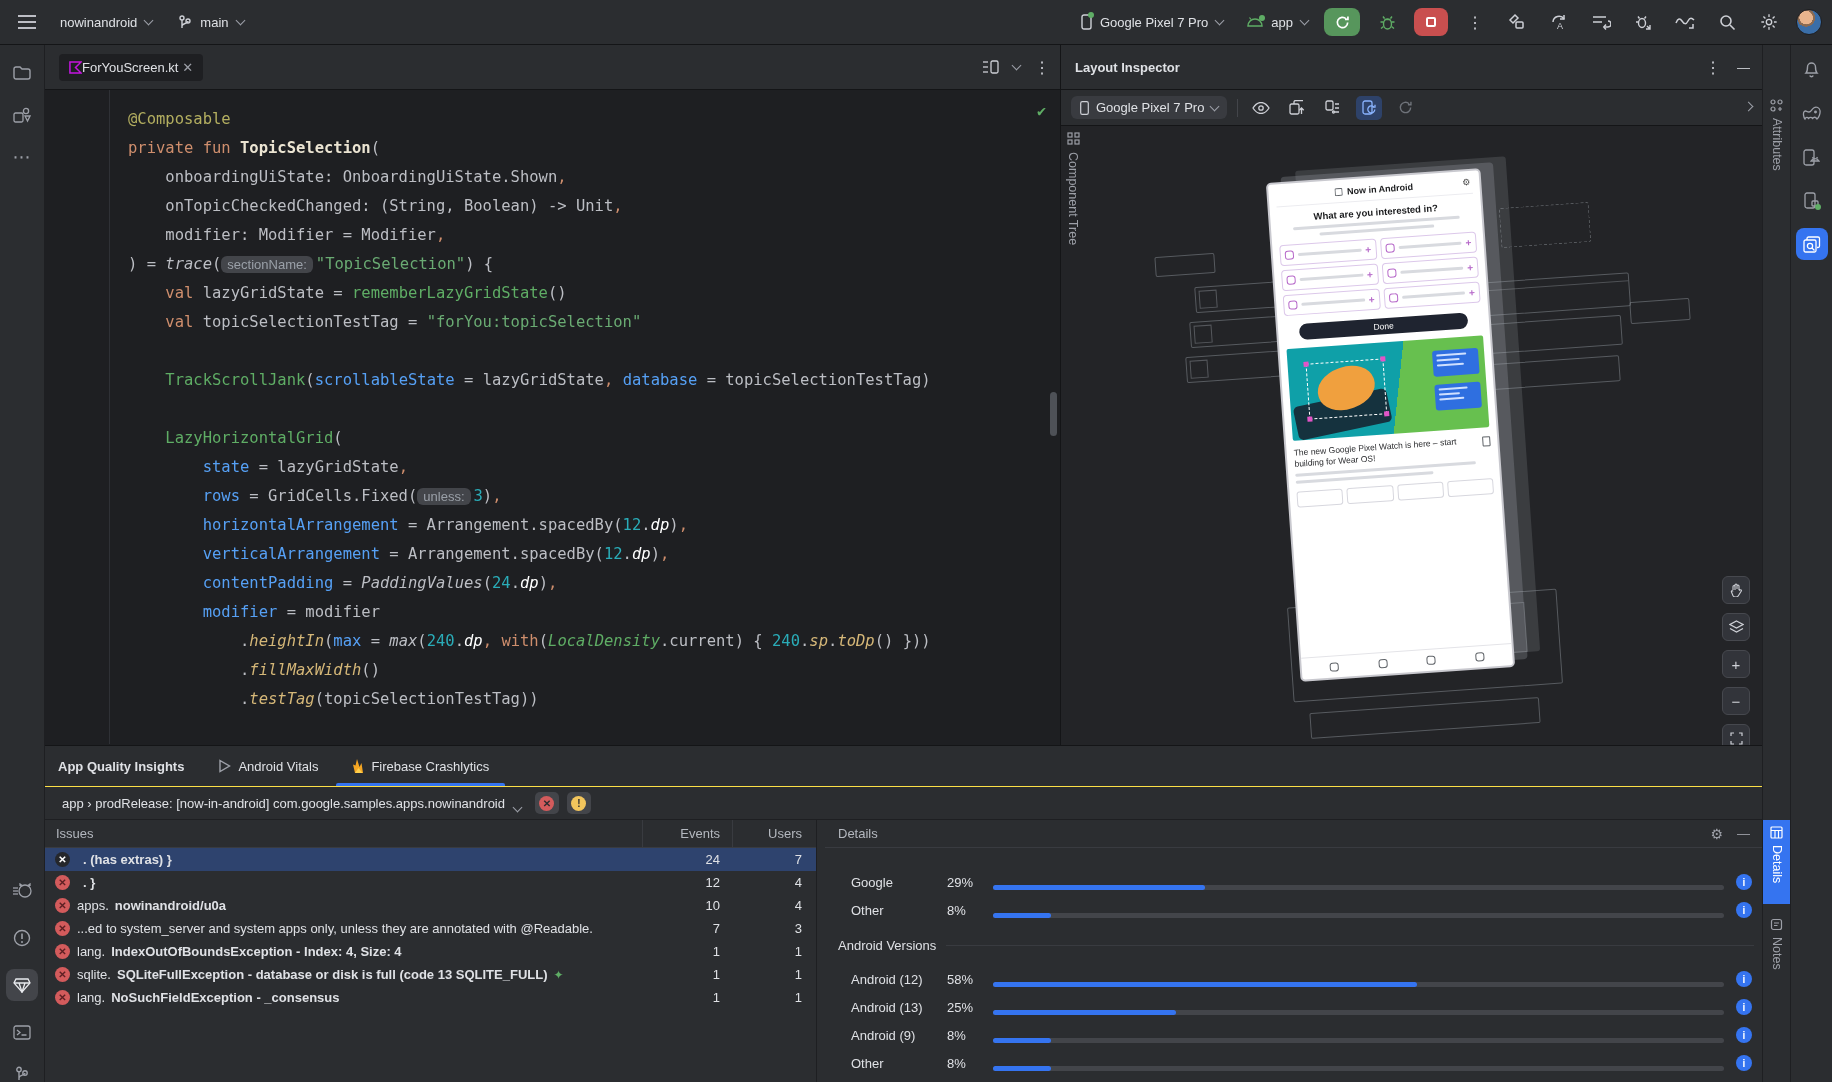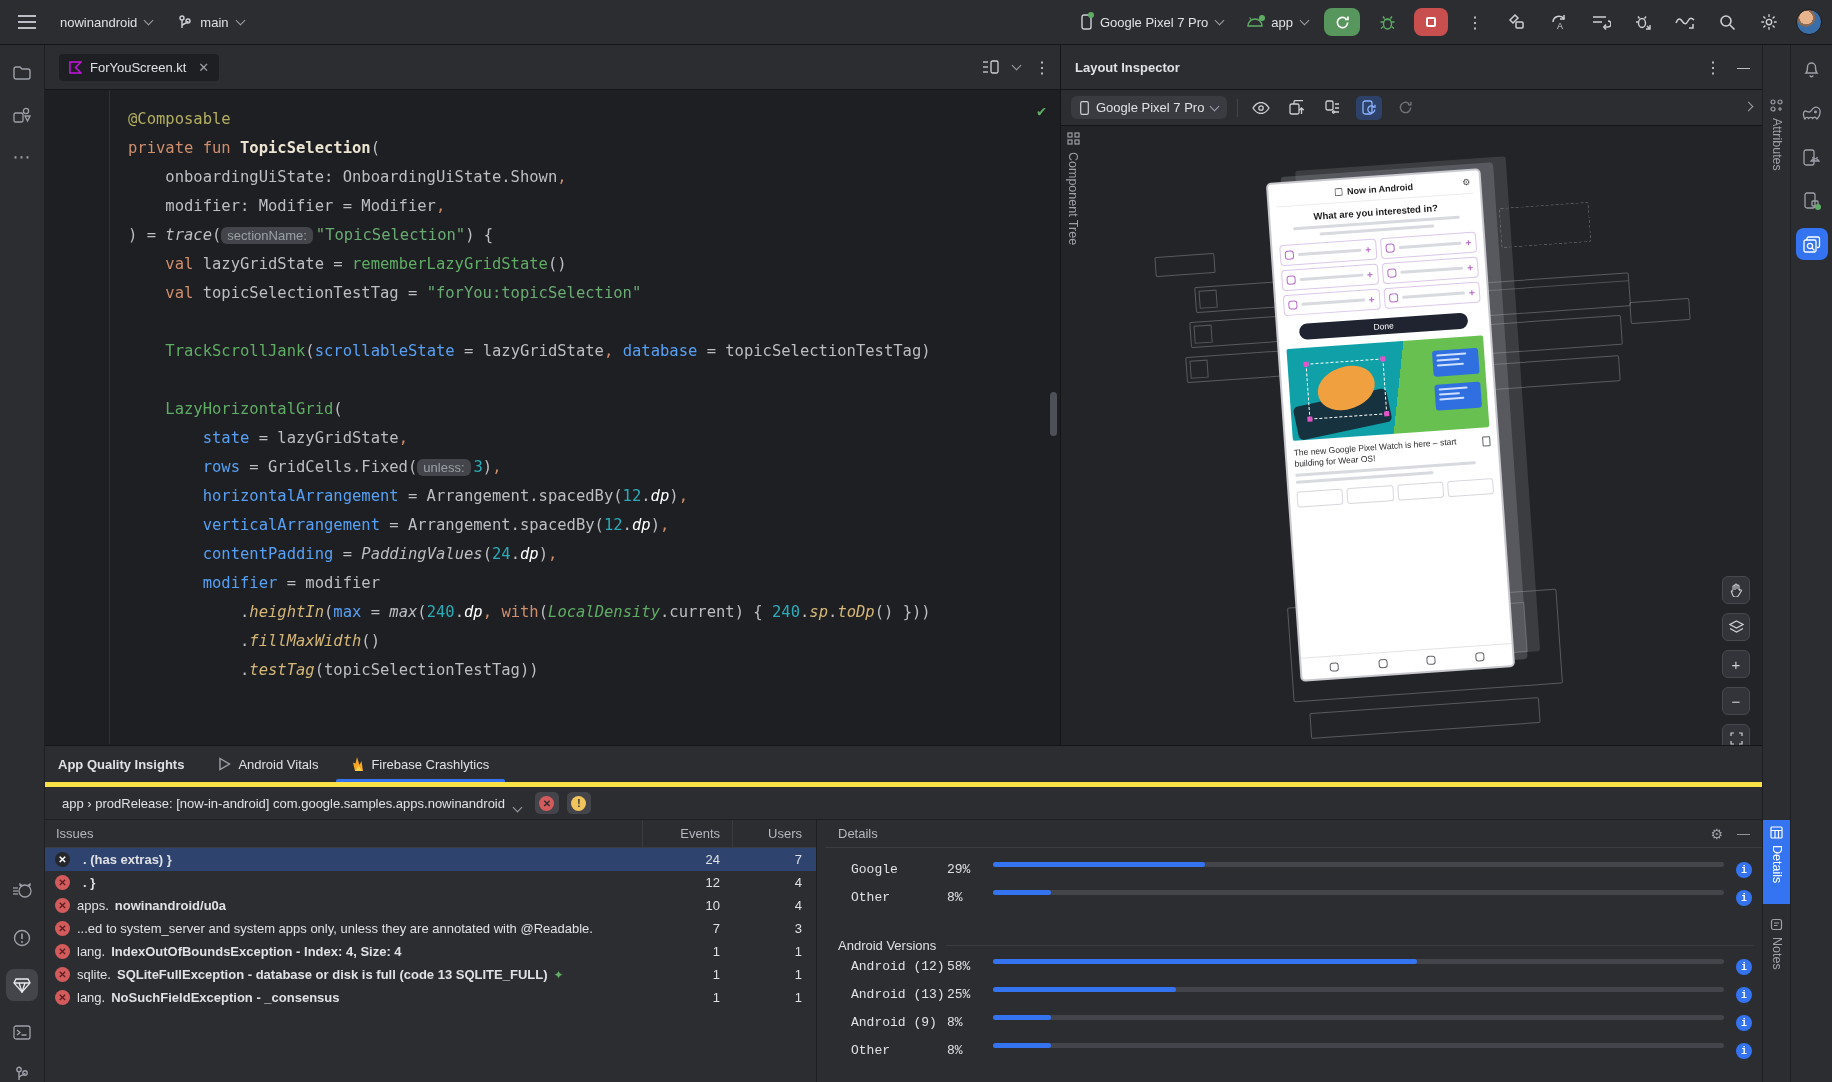--- a/index.html
+++ b/index.html
@@ -32,21 +32,21 @@
     align-items:center; justify-content:center; border-radius:8px; color:#9da0a8; cursor:pointer; }
   .stripe-ic.sel-gray { background:#43454a; color:#e8eaee; }
   .stripe-ic.sel-blue { background:#3574f0; color:#fff; }
   .v-tab { position:absolute; left:0; width:100%; display:flex; flex-direction:column; align-items:center; gap:6px;
     color:#9da0a8; font-size:12.5px; padding:6px 0; cursor:pointer; }
   .v-tab span { writing-mode:vertical-lr; }
   .v-tab.active { background:#3574f0; color:#fff; }
   
   .editor { position:absolute; left:45px; top:45px; width:1016px; height:700px; background:#1e1f22; border-right:1px solid #141517; }
   .tabbar { height:45px; background:#2b2d30; border-bottom:1px solid #141517; display:flex; align-items:center; padding:0 10px 0 14px; }
-  .etab { display:flex; align-items:center; gap:8px; padding:6px 10px; border-radius:4px; background:#1e1f22; color:#dfe1e5; cursor:pointer; }
+  .etab { display:flex; align-items:center; padding:6px 10px; border-radius:4px; background:#1e1f22; color:#dfe1e5; cursor:pointer; }
   .etab .close { color:#9da0a8; font-size:13px; margin-left:4px; }
   .tab-actions { margin-left:auto; display:flex; align-items:center; gap:14px; color:#ced0d6; }
   .code { position:relative; height:654px; overflow:hidden; padding:15px 0 0 83px;
     font-family:"DejaVu Sans Mono", monospace; font-size:15.5px; }
   .code::before { content:""; position:absolute; left:64px; top:0; bottom:0; width:1px; background:#2f3136; }
   .cl { height:29px; line-height:29px; white-space:pre; }
   .tk-txt{color:#bcbec4} .tk-kw{color:#cf8e6d} .tk-ann{color:#b3ae60}
   .tk-fn{color:#ebe4d2; font-weight:bold} .tk-call{color:#5fad65} .tk-str{color:#6aab73}
   .tk-param{color:#56a0f5} .tk-num{color:#2aacb8}
   .tk-prop{color:#ffffff; font-style:italic} .tk-ext{color:#d5b778; font-style:italic}
@@ -100,21 +100,21 @@
   .pi-card i { display:block; height:2px; background:#cfe0ff; margin-bottom:3px; border-radius:1px; }
   .ph-promo { margin-top:7px; font-size:8.5px; line-height:1.3; color:#2a2b2e; padding-right:14px; position:relative; }
   .ph-promo .bk { position:absolute; right:0; top:2px; width:8px; height:10px; border:1.2px solid #5f6368; border-radius:1px; }
   .ph-cards { display:flex; gap:4px; margin-top:8px; }
   .ph-cards i { flex:1; height:16px; border:1px solid #d7d7de; border-radius:3px; }
   .ph-nav { position:absolute; left:0; right:0; bottom:0; height:22px; border-top:1px solid #e4e4e8;
     display:flex; align-items:center; justify-content:space-around; padding:0 8px; }
   .ph-nav b { width:9px; height:9px; border:1.4px solid #5f6368; border-radius:3px; }
   
   .aqi { position:absolute; left:45px; top:745px; width:1717px; height:337px; background:#2b2d30; border-top:1px solid #141517; }
-  .aqi-tabs { height:41px; display:flex; align-items:center; gap:34px; padding-left:13px; border-bottom:5px solid #fde047; }
+  .aqi-tabs { height:41px; display:flex; align-items:center; gap:34px; padding-left:13px; border-bottom:1px solid #fde047; }
   .aqi-title { font-weight:bold; color:#dfe1e5; }
   .aqi-tab { display:flex; align-items:center; gap:7px; color:#dfe1e5; position:relative; height:100%; cursor:pointer; }
   .aqi-tab.active::after { content:""; position:absolute; left:-16px; right:-16px; bottom:0; height:3px; background:#3574f0; border-radius:2px 2px 0 0; }
   .aqi-filters { height:33px; display:flex; align-items:center; gap:8px; padding-left:11px; border-bottom:1px solid #1e1f22; }
   .mod-chip { display:flex; align-items:flex-end; gap:9px; color:#dfe1e5; padding:3px 6px; border-radius:5px; cursor:pointer; }
   .sev-toggle { width:24px; height:22px; background:#43454a; border-radius:5px; display:flex; align-items:center; justify-content:center; cursor:pointer; }
   .sev-c { width:15px; height:15px; border-radius:50%; display:flex; align-items:center; justify-content:center; font-size:10px; font-weight:bold; color:#2b2d30; }
   .filter-dd { display:flex; align-items:center; gap:7px; color:#dfe1e5; padding:3px 7px; cursor:pointer; }
   .aqi-content { display:flex; height:262px;gap:8px; }
   .issues-pane { width:772px; border-right:1px solid #1e1f22; display:flex; flex-direction:column; }
@@ -128,21 +128,21 @@
     display:flex; align-items:center; justify-content:center; margin:0 7px 0 10px; flex:none; }
   .i-row.selected .ic { background:#25272b; color:#fff; }
   .i-row .txt { flex:1; white-space:nowrap; overflow:hidden; display:flex; align-items:center; gap:6px; }
   .i-row .n { width:90px; text-align:right; padding-right:12px; flex:none; }
   .i-row .n:last-child { width:84px; padding-right:14px; }
   .sparkle { color:#5fad65; font-size:12px; }
   .details-pane { flex:1; position:relative; }
   .d-head { height:28px; display:flex; align-items:center; padding:0 12px 0 13px; color:#b4b8bf; border-bottom:1px solid #393b40; }
   .d-head .right { margin-left:auto; display:flex; gap:14px; align-items:center; color:#9da0a8; }
   .d-body { padding:14px 0 0 0; }
-  .bar-row { height:28px; display:flex; align-items:flex-start; padding:0 10px 0 26px;font-family:Liberation Mono, monospace; }
+  .bar-row { height:28px; display:flex; align-items:flex-end; padding:0 10px 0 26px; }
   .bar-row .lbl { width:96px; color:#dfe1e5; }
   .bar-row .pct { width:46px; text-align:left; color:#dfe1e5; }
   .bar-track { flex:1; height:5px; background:#43454a; border-radius:3px; margin-right:12px; }
   .bar-fill { height:5px; background:#3574f0; border-radius:3px; }
   .info-i { width:16px; height:16px; border-radius:50%; background:#3574f0; color:#fff; font-size:10px; font-weight:bold;
     display:flex; align-items:center; justify-content:center; flex:none; cursor:pointer; }
   .sec-row { display:flex; align-items:center; gap:10px; padding-left:13px; margin:20px 0 6px; color:#dfe1e5; }
   .sec-row .hl { flex:1; height:1px; background:#393b40; margin-right:8px; }
 </style>
 </head>
@@ -369,20 +369,21 @@
           </svg>
         <i class="chev"></i>
         <span class="kebab">⋮</span>
       </div>
     </div>
     <div class="code">
       <div id="code-lines">
           <div class="cl"><span class="tk-ann">@Composable</span></div>
           <div class="cl"><span class="tk-kw">private fun </span><span class="tk-fn">TopicSelection</span><span class="tk-txt">(</span></div>
           <div class="cl"><span class="tk-txt">    onboardingUiState: OnboardingUiState.Shown</span><span class="tk-kw">,</span></div>
+          <div class="cl"><span class="tk-txt">    onTopicCheckedChanged: (String, Boolean) -&gt; Unit</span><span class="tk-kw">,</span></div>
           <div class="cl"><span class="tk-txt">    modifier: Modifier = Modifier</span><span class="tk-kw">,</span></div>
           <div class="cl"><span class="tk-txt">) = </span><span class="tk-it">trace</span><span class="tk-txt">(</span><span class="tk-hint">sectionName:</span><span class="tk-str">"TopicSelection"</span><span class="tk-txt">) {</span></div>
           <div class="cl"><span class="tk-txt">    </span><span class="tk-kw">val </span><span class="tk-txt">lazyGridState = </span><span class="tk-call">rememberLazyGridState</span><span class="tk-txt">()</span></div>
           <div class="cl"><span class="tk-txt">    </span><span class="tk-kw">val </span><span class="tk-txt">topicSelectionTestTag = </span><span class="tk-str">"forYou:topicSelection"</span></div>
           <div class="cl"></div>
           <div class="cl"><span class="tk-txt">    </span><span class="tk-call">TrackScrollJank</span><span class="tk-txt">(</span><span class="tk-param">scrollableState</span><span class="tk-txt"> = lazyGridState</span><span class="tk-kw">,</span><span class="tk-txt"> </span><span class="tk-param">database</span><span class="tk-txt"> = topicSelectionTestTag)</span></div>
           <div class="cl"></div>
           <div class="cl"><span class="tk-txt">    </span><span class="tk-call">LazyHorizontalGrid</span><span class="tk-txt">(</span></div>
           <div class="cl"><span class="tk-txt">        </span><span class="tk-param">state</span><span class="tk-txt"> = lazyGridState</span><span class="tk-kw">,</span></div>
           <div class="cl"><span class="tk-txt">        </span><span class="tk-param">rows</span><span class="tk-txt"> = GridCells.Fixed(</span><span class="tk-hint">unless:</span><span class="tk-num">3</span><span class="tk-txt">)</span><span class="tk-kw">,</span></div>

